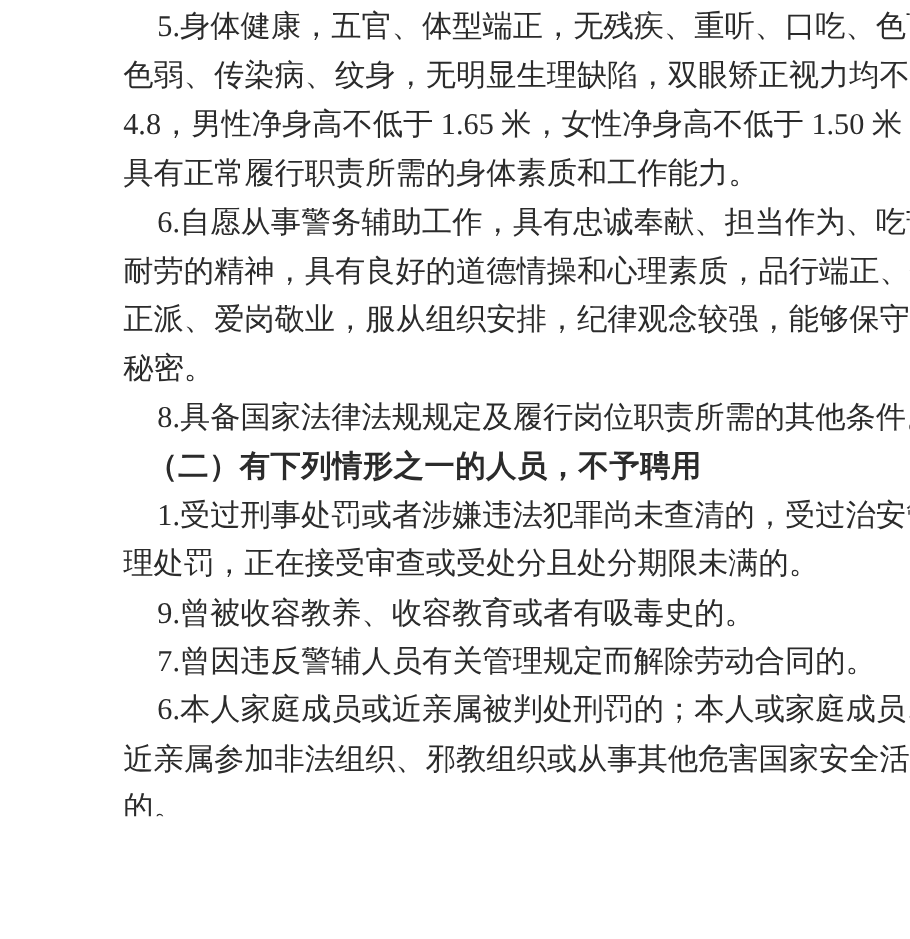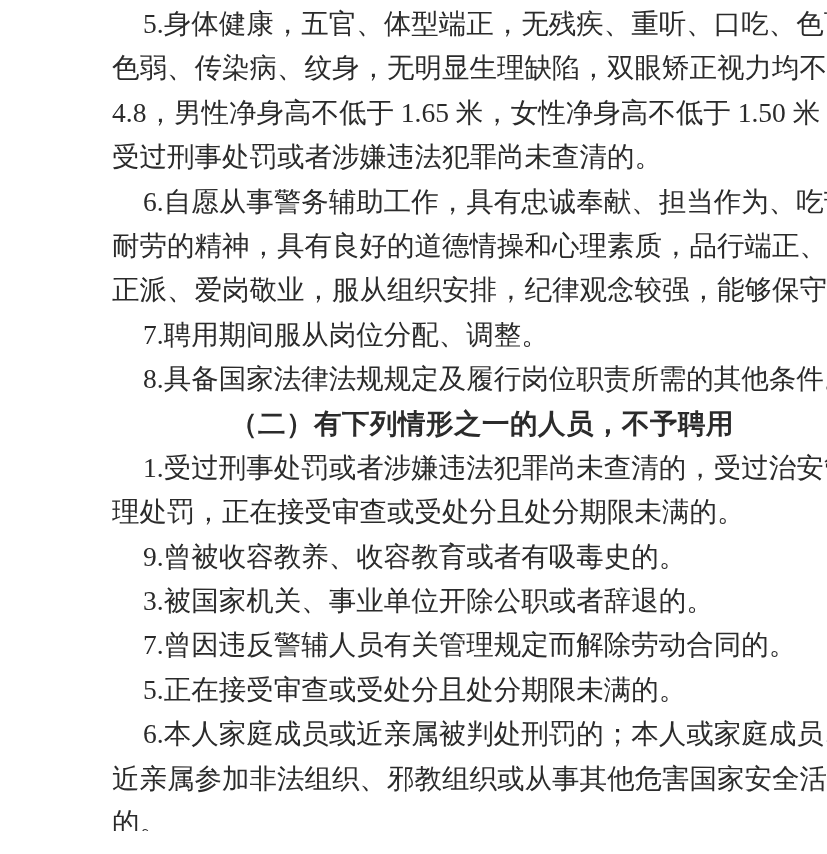--- a/index.html
+++ b/index.html
@@ -44,59 +44,56 @@
 
   .line.indent {
     text-indent: 31px;
   }
 
   .line.heading {
     font-weight: bold;
     font-size: 27.5px;
     text-indent: 22px;
     letter-spacing: 0.5px;
-    text-align: right;
   }
 
   
   .line.clipped {
     height: 30px;
     overflow: hidden;
   }
 </style>
 </head>
 <body>
 
 <div id="page">
   <div class="doc-body">
 
     <div class="line indent">5.身体健康，五官、体型端正，无残疾、重听、口吃、色盲、</div>
     <div class="line">色弱、传染病、纹身，无明显生理缺陷，双眼矫正视力均不低于</div>
     <div class="line">4.8，男性净身高不低于 1.65 米，女性净身高不低于 1.50 米，</div>
-    <div class="line">受过刑事处罚或者涉嫌违法犯罪尚未查清的。</div>
+    <div class="line">具有正常履行职责所需的身体素质和工作能力。</div>
 
     <div class="line indent">6.自愿从事警务辅助工作，具有忠诚奉献、担当作为、吃苦</div>
     <div class="line">耐劳的精神，具有良好的道德情操和心理素质，品行端正、作风</div>
     <div class="line">正派、爱岗敬业，服从组织安排，纪律观念较强，能够保守国家</div>
+    <div class="line">秘密。</div>
 
-    <div class="line indent">7.聘用期间服从岗位分配、调整。</div>
 
     <div class="line indent">8.具备国家法律法规规定及履行岗位职责所需的其他条件。</div>
 
     <div class="line heading">（二）有下列情形之一的人员，不予聘用</div>
 
     <div class="line indent">1.受过刑事处罚或者涉嫌违法犯罪尚未查清的，受过治安管</div>
     <div class="line">理处罚，正在接受审查或受处分且处分期限未满的。</div>
 
     <div class="line indent">9.曾被收容教养、收容教育或者有吸毒史的。</div>
 
-    <div class="line indent">3.被国家机关、事业单位开除公职或者辞退的。</div>
 
     <div class="line indent">7.曾因违反警辅人员有关管理规定而解除劳动合同的。</div>
 
-    <div class="line indent">5.正在接受审查或受处分且处分期限未满的。</div>
 
     <div class="line indent">6.本人家庭成员或近亲属被判处刑罚的；本人或家庭成员、</div>
     <div class="line">近亲属参加非法组织、邪教组织或从事其他危害国家安全活动</div>
     <div class="line clipped">的。</div>
 
   </div>
 </div>
 
 </body></html>

